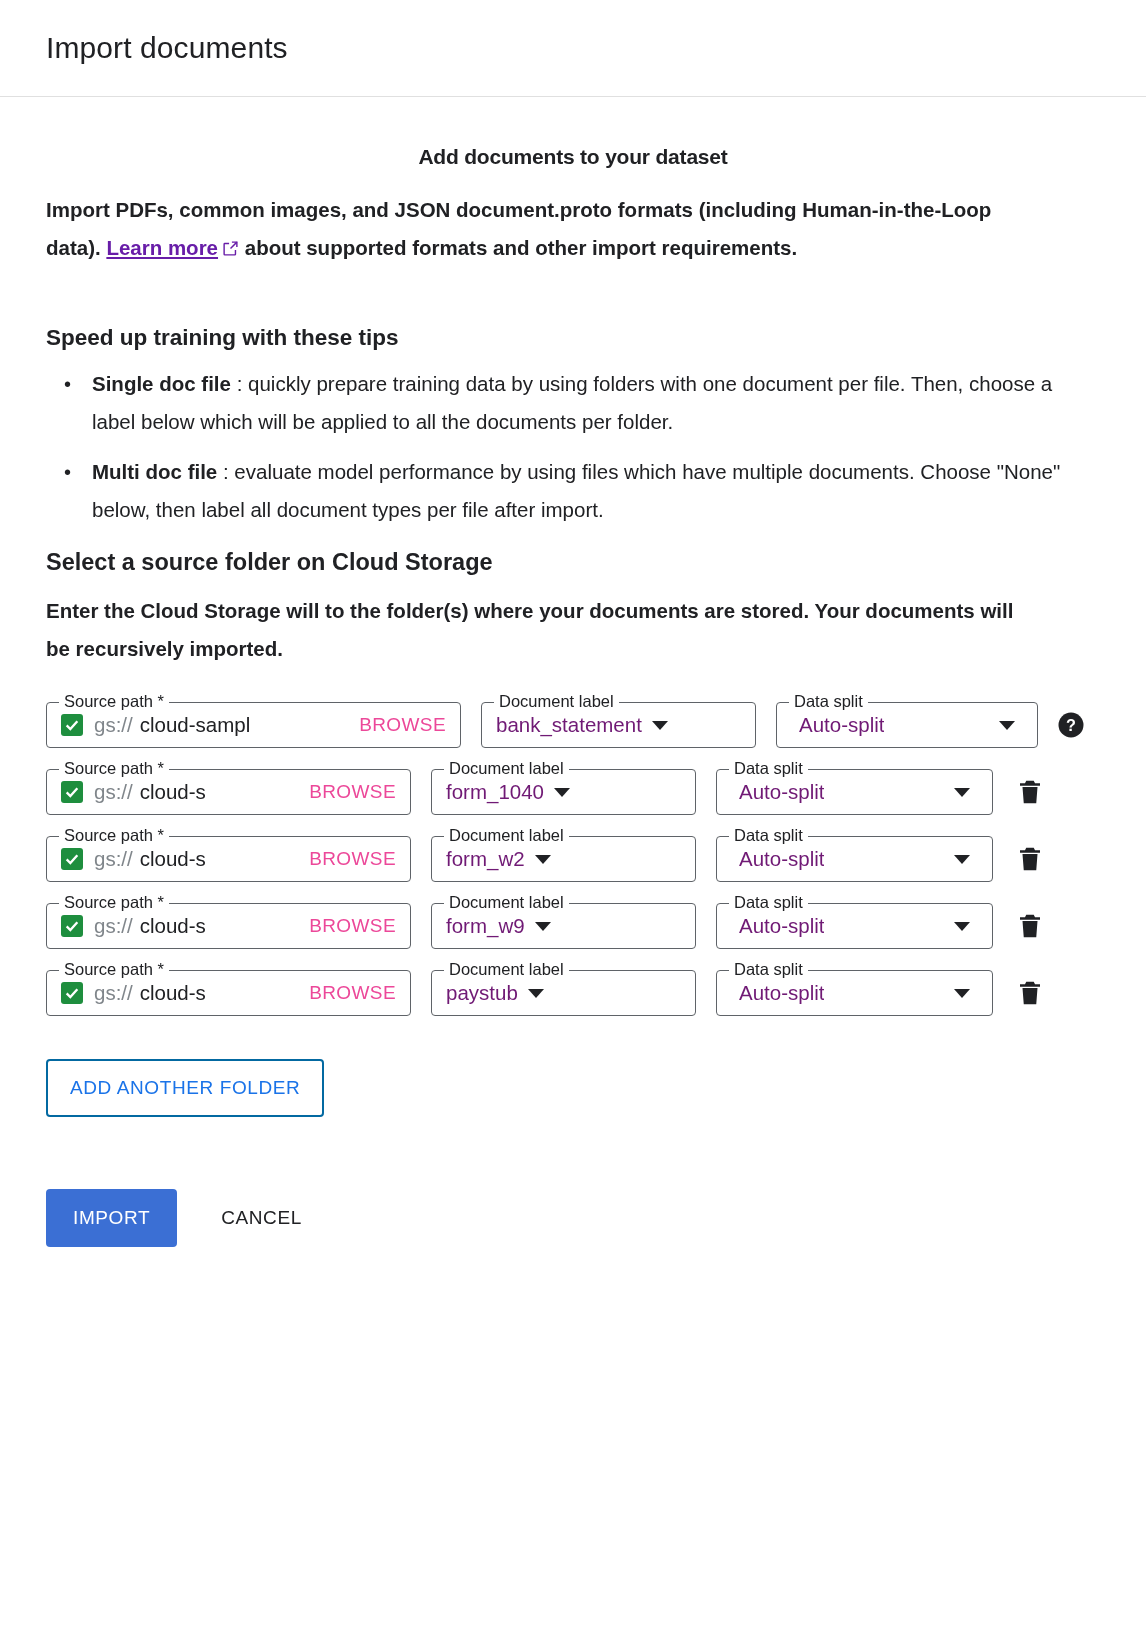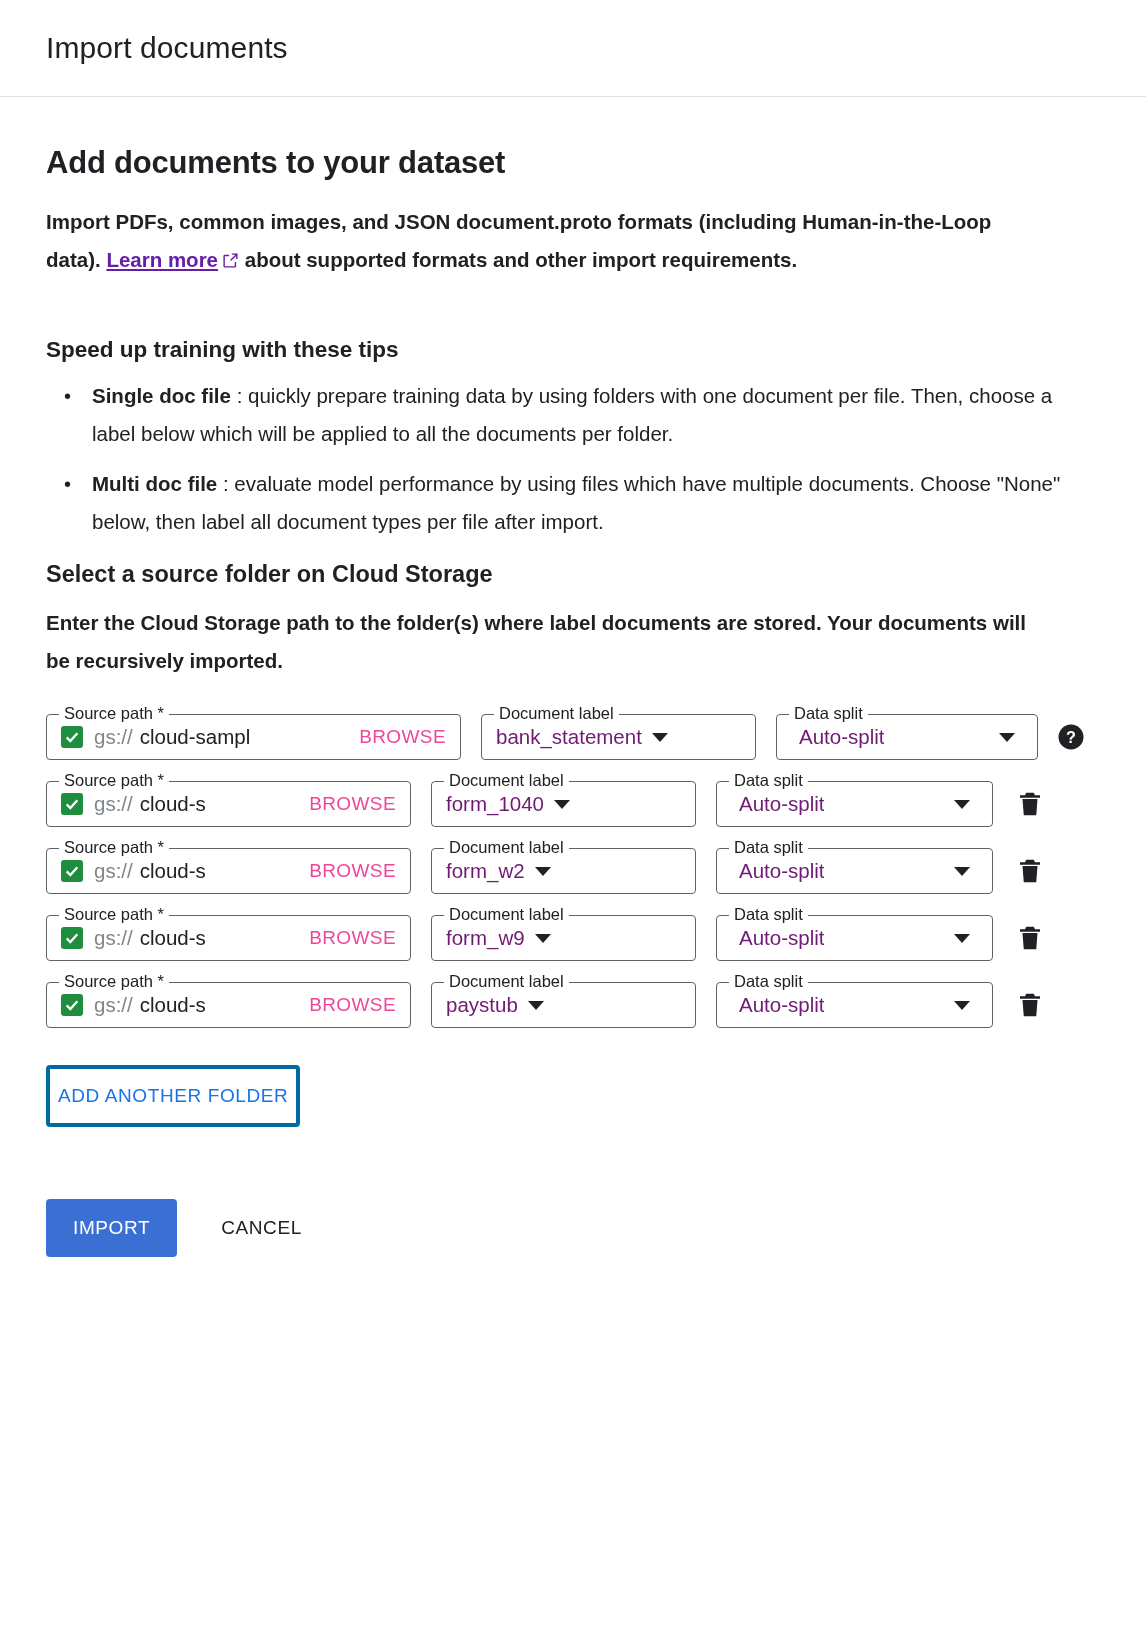--- a/index.html
+++ b/index.html
@@ -29,25 +29,26 @@
     font-size: 30px;
     font-weight: 400;
     margin: 0;
     color: #202124;
     letter-spacing: .1px;
   }
   .content {
     padding: 48px 46px 0 46px;
   }
   h2.section-title {
-    font-size: 31px;
+    font-size: 21px;
     font-weight: 700;
     margin: 0 0 22px 0;
     color: #202124;
     letter-spacing: -.2px;
+    text-align: center;
   }
   p.desc {
     font-size: 20.5px;
     line-height: 38px;
     margin: 0;
     color: #202124;
     max-width: 990px;
     font-weight: bold;
   }
   a.learn-more {
@@ -182,30 +183,30 @@
     flex: 0 0 auto;
     cursor: pointer;
   }
   .trash {
     width: 30px; height: 30px;
     margin-left: 22px;
     flex: 0 0 auto;
     cursor: pointer;
   }
   .add-folder {
-    margin-top: 16px;
+    margin-top: 22px;
     display: inline-block;
-    border: 4px solid #0369a1;
+    border: 2px solid #0369a1;
     border-radius: 4px;
     background: #fff;
     color: #1a73e8;
     font-size: 19px;
     font-weight: 500;
     letter-spacing: .6px;
-    padding: 16px 8px;
+    padding: 16px 22px;
     cursor: pointer;
     font-family: inherit;
   }
   .actions {
     margin-top: 72px;
     display: flex;
     align-items: flex-start;
   }
   .btn-import {
     background: #3b6fd4;
@@ -251,21 +252,21 @@
             <path d="M19 14v6a1 1 0 0 1-1 1H4a1 1 0 0 1-1-1V6a1 1 0 0 1 1-1h6"></path>
           </svg></span><span> about supported formats and other import requirements.</span></p>
 
     <h3 class="subhead">Speed up training with these tips</h3>
     <ul class="tips">
       <li><b>Single doc file</b><span> : quickly prepare training data by using folders with one document per file. Then, choose a label below which will be applied to all the documents per folder.</span></li>
       <li><b>Multi doc file</b><span> : evaluate model performance by using files which have multiple documents. Choose "None" below, then label all document types per file after import.</span></li>
     </ul>
 
     <h3 class="subhead2">Select a source folder on Cloud Storage</h3>
-    <p class="desc">Enter the Cloud Storage path to the folder(s) where label documents are stored. Your documents will be recursively imported.</p>
+    <p class="desc">Enter the Cloud Storage will to the folder(s) where your documents are stored. Your documents will be recursively imported.</p>
 
     <div class="rows">
 
       <div class="row">
         <div class="field source first">
           <span class="legend">Source path *</span>
           <span class="checkbox">
               <svg width="16" height="16" viewBox="0 0 24 24" fill="none" stroke="#fff" stroke-width="3.5">
                 <path d="M4 12.5l5.5 5.5L20 6.5"></path>
               </svg>

